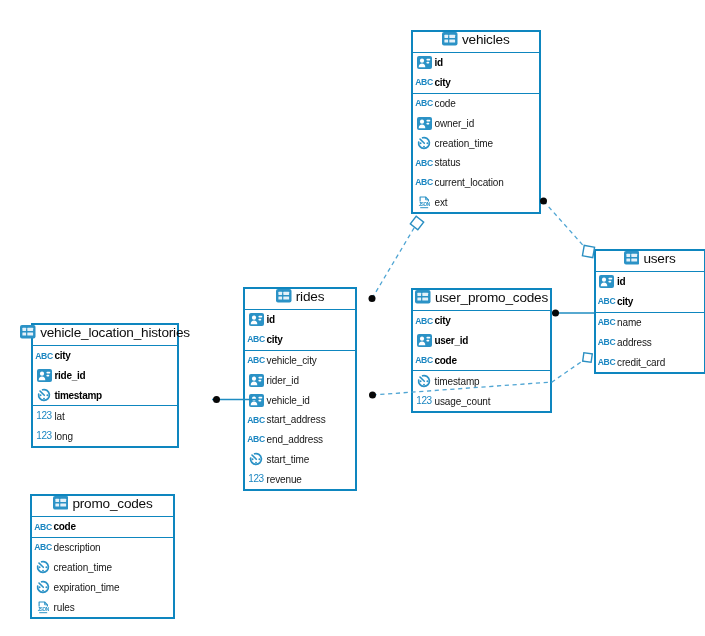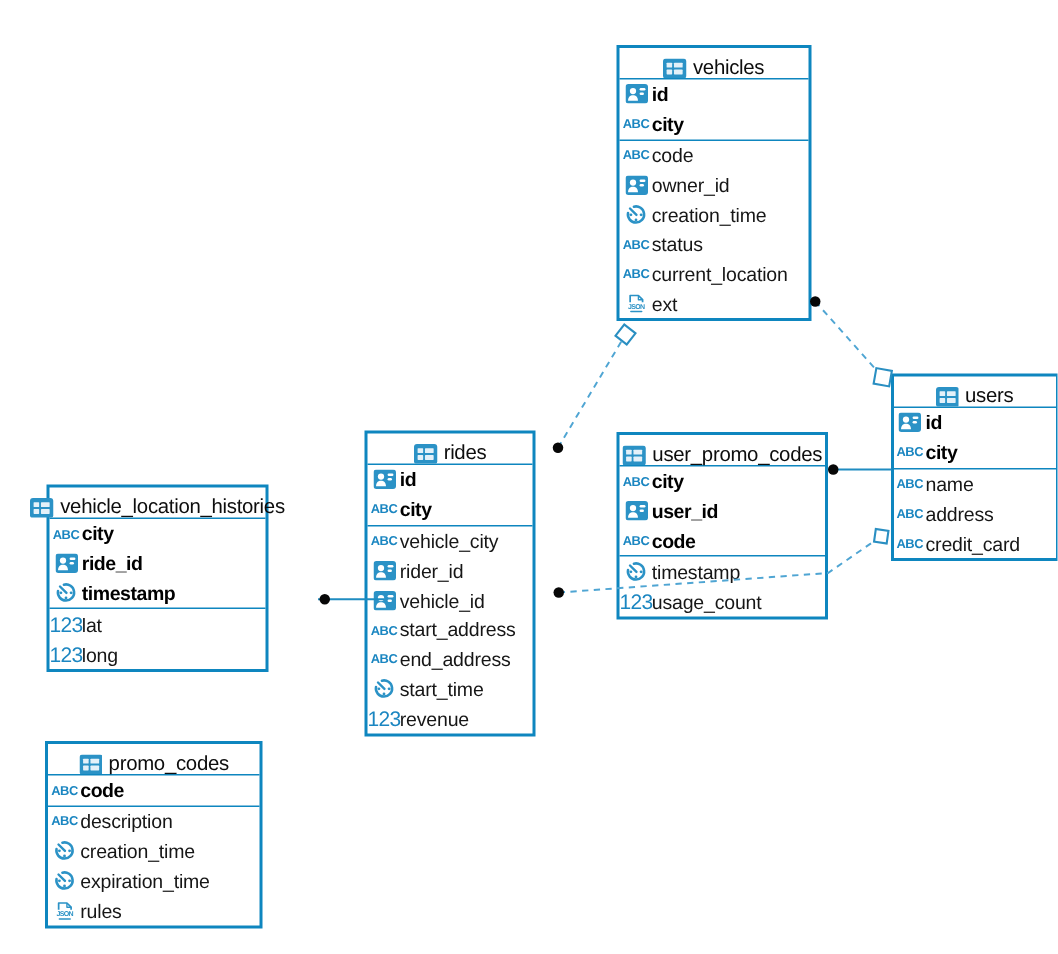--- a/index.html
+++ b/index.html
@@ -8,46 +8,46 @@
     font-family:"Liberation Sans",sans-serif;
     -webkit-font-smoothing:antialiased;
   }
   #diagram{position:relative;width:705px;height:636px;background:#ffffff;}
   .table-card{
     position:absolute;background:#ffffff;
     border:2px solid var(--border-color);
     box-sizing:border-box;z-index:1;
   }
   .table-header{
-    display:flex;align-items:flex-end;justify-content:center;gap:4px;
+    display:flex;align-items:flex-start;justify-content:center;gap:4px;
     height:20px;border-bottom:1.3px solid var(--border-color);
   }
   .table-title{
     font-size:13.6px;font-weight:500;color:#0d0d0d;letter-spacing:-0.2px;
     white-space:nowrap;
   }
   .col-section{padding:0;}
   .col-section.keys{border-bottom:1.3px solid var(--border-color);}
   .col-row{
     display:flex;align-items:center;height:19.8px;
     padding-left:3px;gap:2.5px;
   }
   .col-name{
-    font-size:13px;color:#161616;letter-spacing:-0.12px;white-space:nowrap;
+    font-size:10px;color:#161616;letter-spacing:-0.12px;white-space:nowrap;
   }
   .col-row.pk .col-name{font-weight:700;color:#000000;letter-spacing:-0.3px;}
   .icon-box{
     width:16px;flex:0 0 16px;display:flex;align-items:center;justify-content:center;
   }
   .glyph-icon{
     color:var(--icon-color);font-weight:700;line-height:1;
     letter-spacing:-0.2px;
   }
   .glyph-abc{font-size:8.6px;letter-spacing:-0.3px;}
-  .glyph-123{font-size:14px;font-weight:500;letter-spacing:-0.4px;}
+  .glyph-123{font-size:10px;font-weight:500;letter-spacing:-0.4px;}
   svg.edges{position:absolute;left:0;top:0;z-index:2;pointer-events:none;}
 </style>
 </head>
 <body>
 
 <div id="diagram">
   <svg class="edges" width="705" height="636" viewBox="0 0 705 636">
       <g>
         <polyline points="212,399.5 256,399.5" fill="none" stroke="#1f8cc1" stroke-width="1.3"></polyline>
         <circle cx="216.5" cy="399.5" r="3.5" fill="#070707"></circle>

